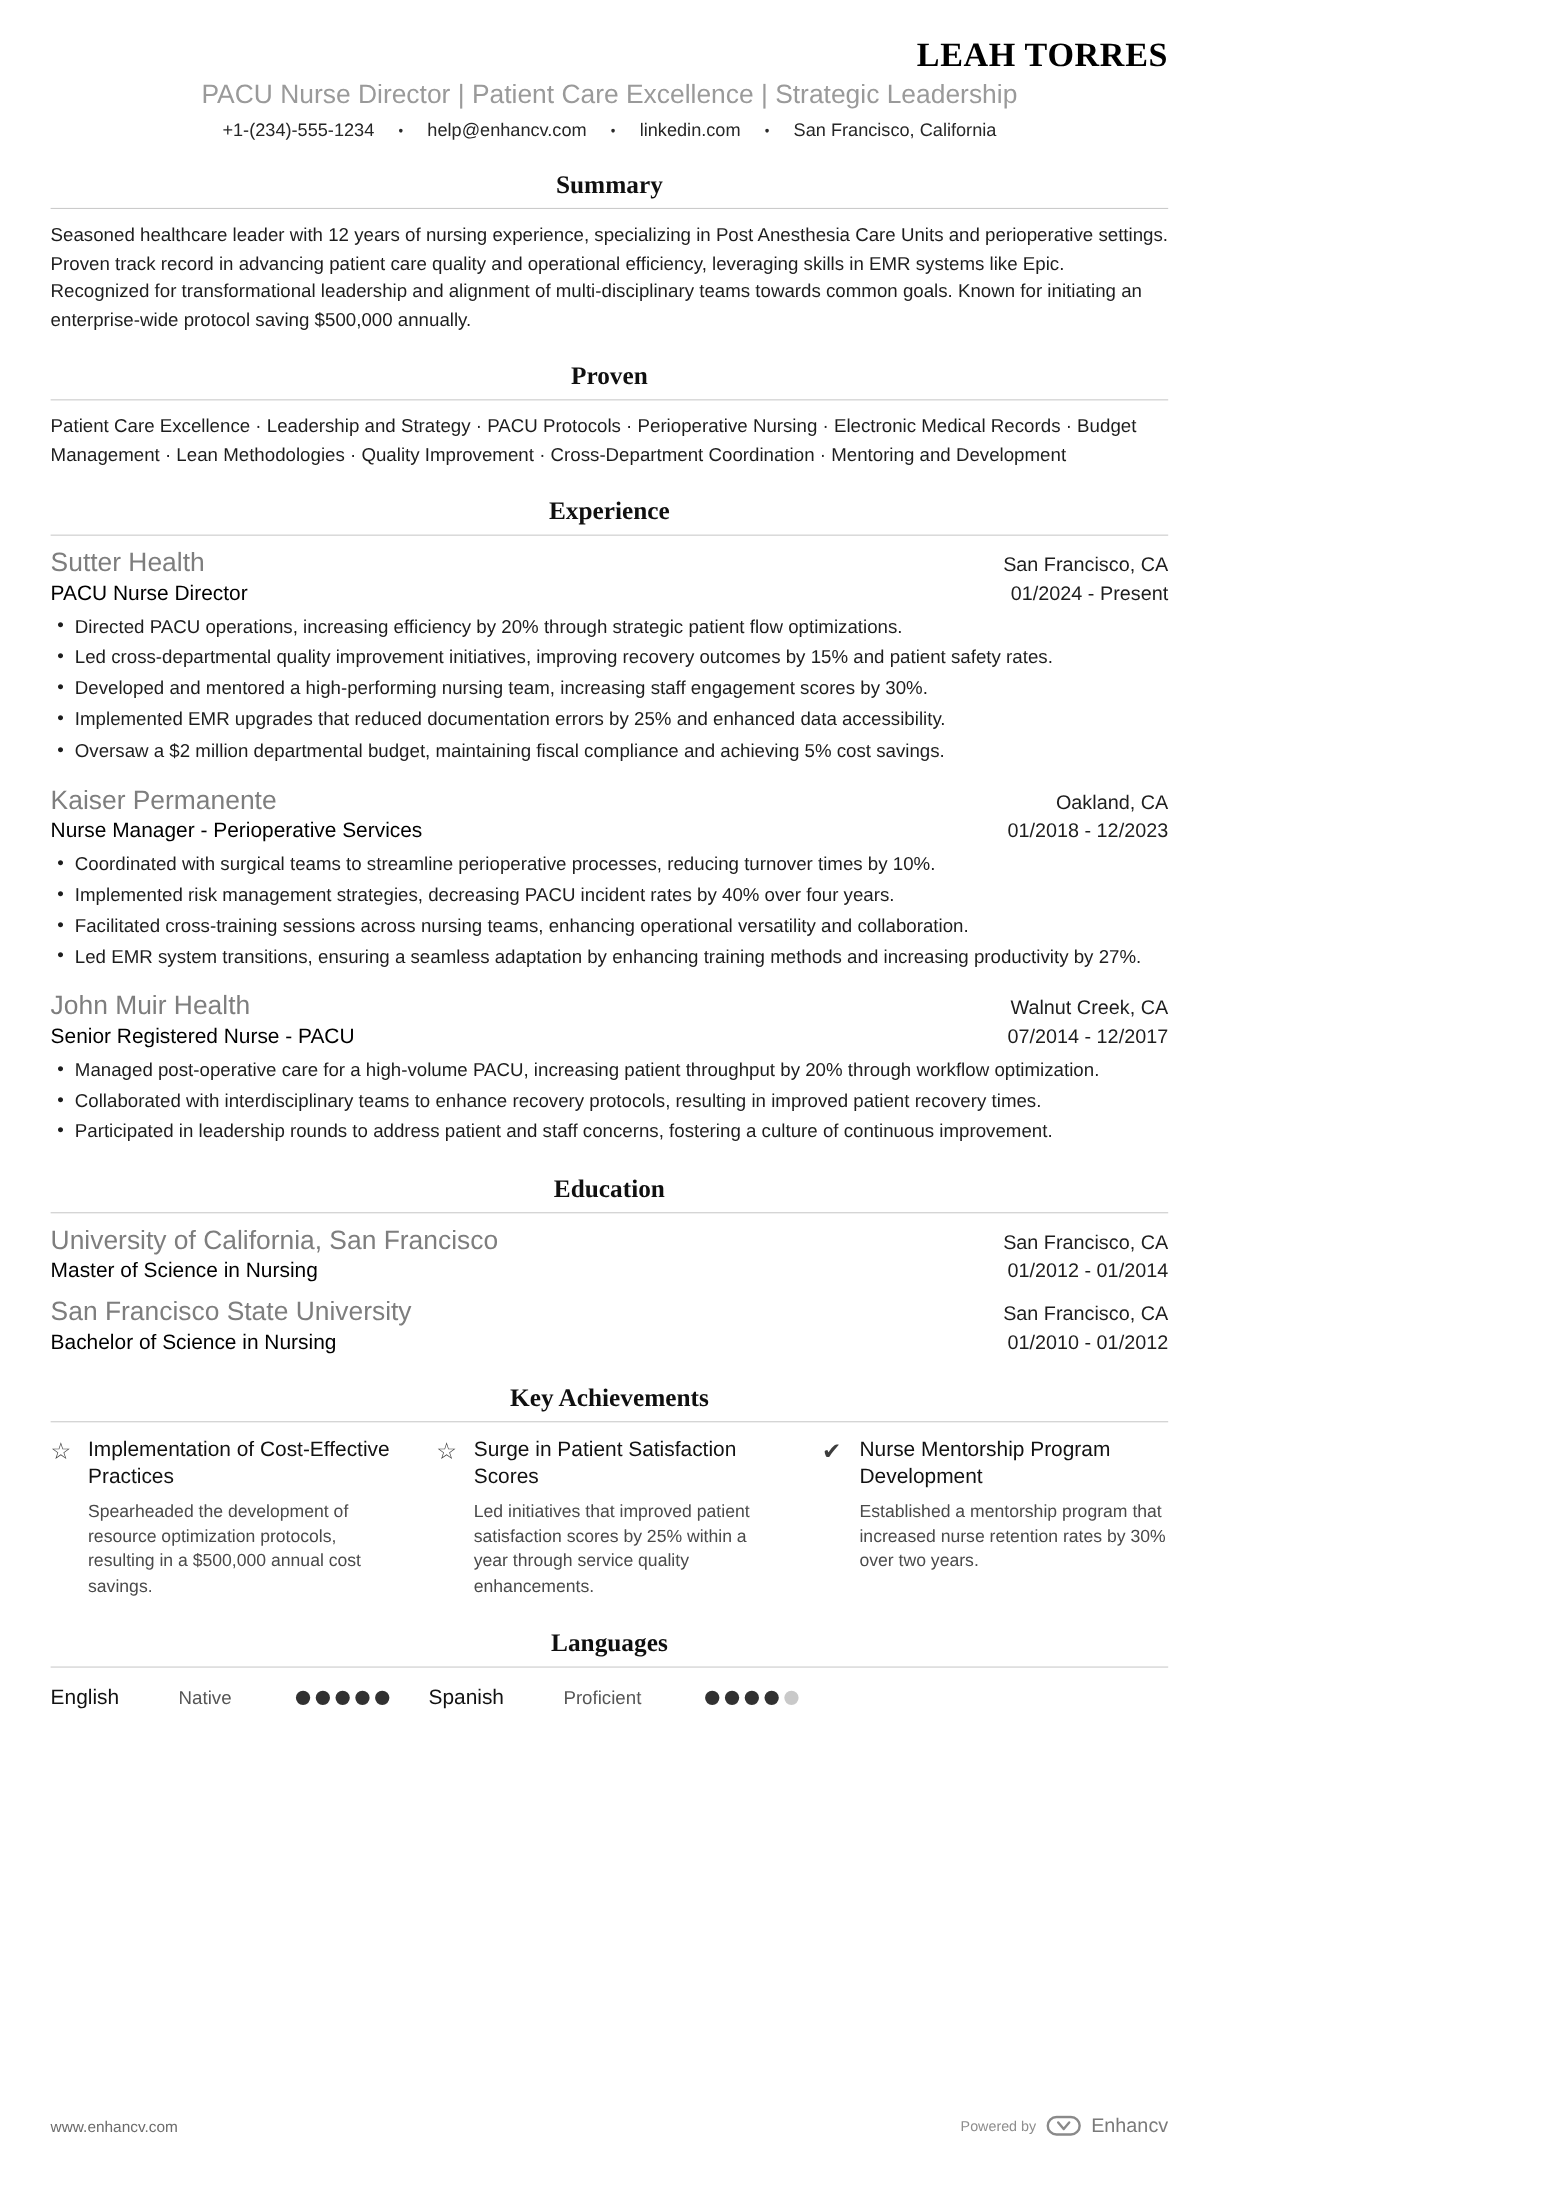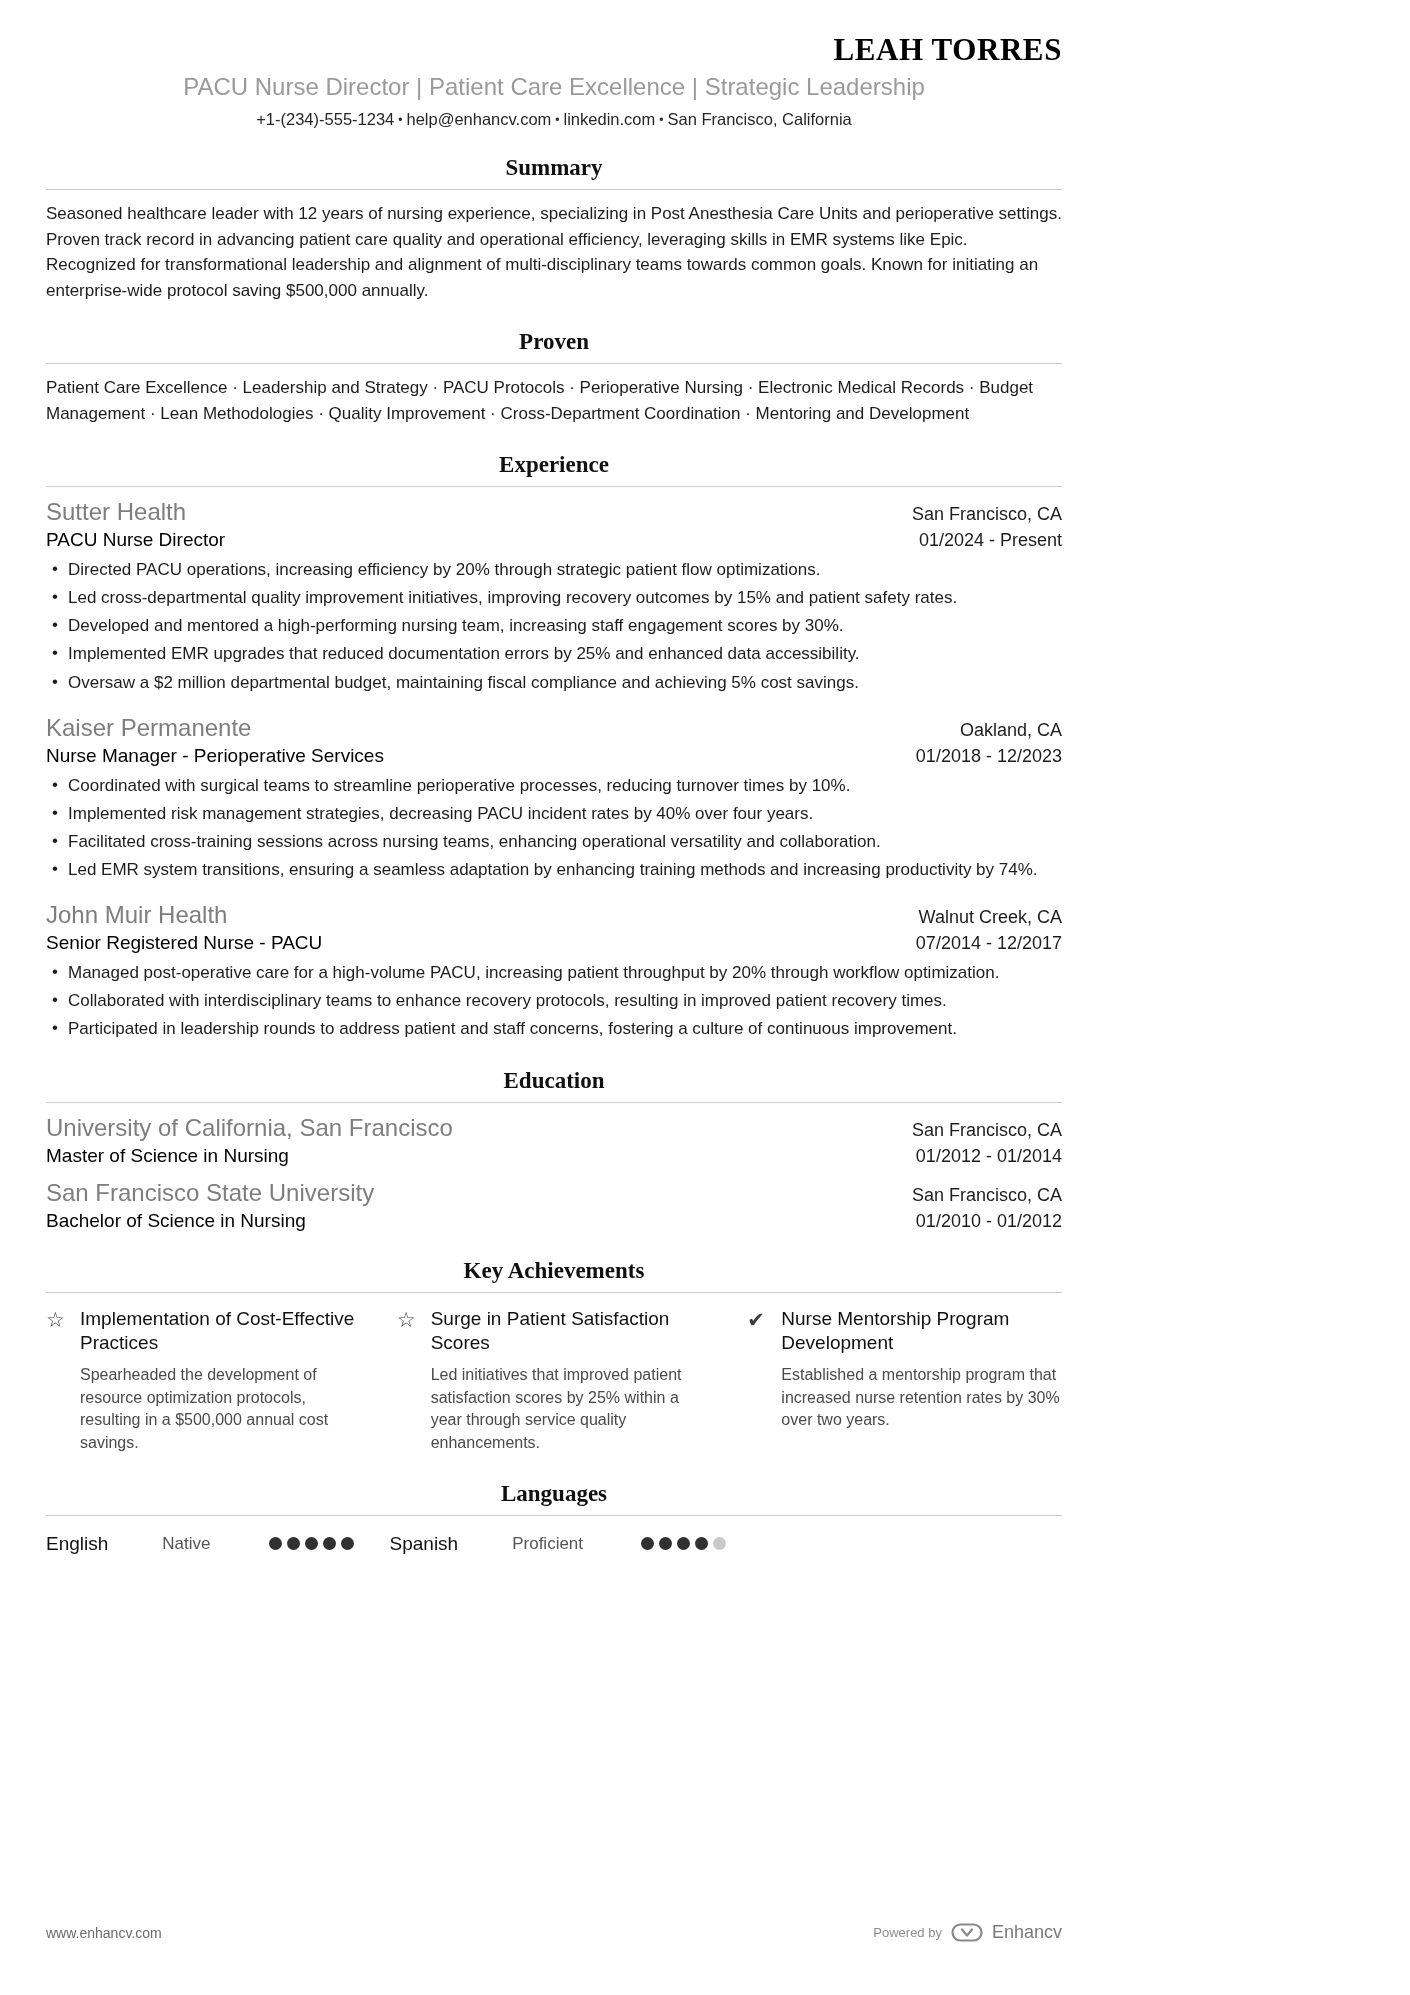--- a/index.html
+++ b/index.html
@@ -16,21 +16,21 @@
   }
 
   
   .name {
     font-family:"Liberation Serif","DejaVu Serif",serif;
     font-size:31px; font-weight:700; letter-spacing:0.6px;
     text-align:right; color:#000;
   }
   .headline { text-align:center; font-size:24px; color:#9a9a9a; margin-top:5px; }
   .contact {
-    display:flex; justify-content:center; align-items:center; gap:4px;
+    display:flex; justify-content:center; align-items:center; gap:22px;
     font-size:16.5px; color:#262626; margin-top:9px;
   }
   .csep::before { content:"•"; font-size:12px; color:#2a2a2a; position:relative; top:-1px; }
 
   
   .section { margin-top:26px; }
   .section-title {
     font-family:"Liberation Serif","DejaVu Serif",serif;
     font-size:23px; font-weight:700; text-align:center; color:#101010;
   }
@@ -136,21 +136,21 @@
         <span class="loc">Oakland, CA</span>
       </div>
       <div class="row">
         <span class="jtitle">Nurse Manager - Perioperative Services</span>
         <span class="dates">01/2018 - 12/2023</span>
       </div>
       <ul class="bullets">
         <li>Coordinated with surgical teams to streamline perioperative processes, reducing turnover times by 10%.</li>
         <li>Implemented risk management strategies, decreasing PACU incident rates by 40% over four years.</li>
         <li>Facilitated cross-training sessions across nursing teams, enhancing operational versatility and collaboration.</li>
-        <li>Led EMR system transitions, ensuring a seamless adaptation by enhancing training methods and increasing productivity by 74%.</li>
+        <li>Led EMR system transitions, ensuring a seamless adaptation by enhancing training methods and increasing productivity by 27%.</li>
       </ul>
     </div>
 
     <div class="job">
       <div class="row">
         <span class="company">John Muir Health</span>
         <span class="loc">Walnut Creek, CA</span>
       </div>
       <div class="row">
         <span class="jtitle">Senior Registered Nurse - PACU</span>

